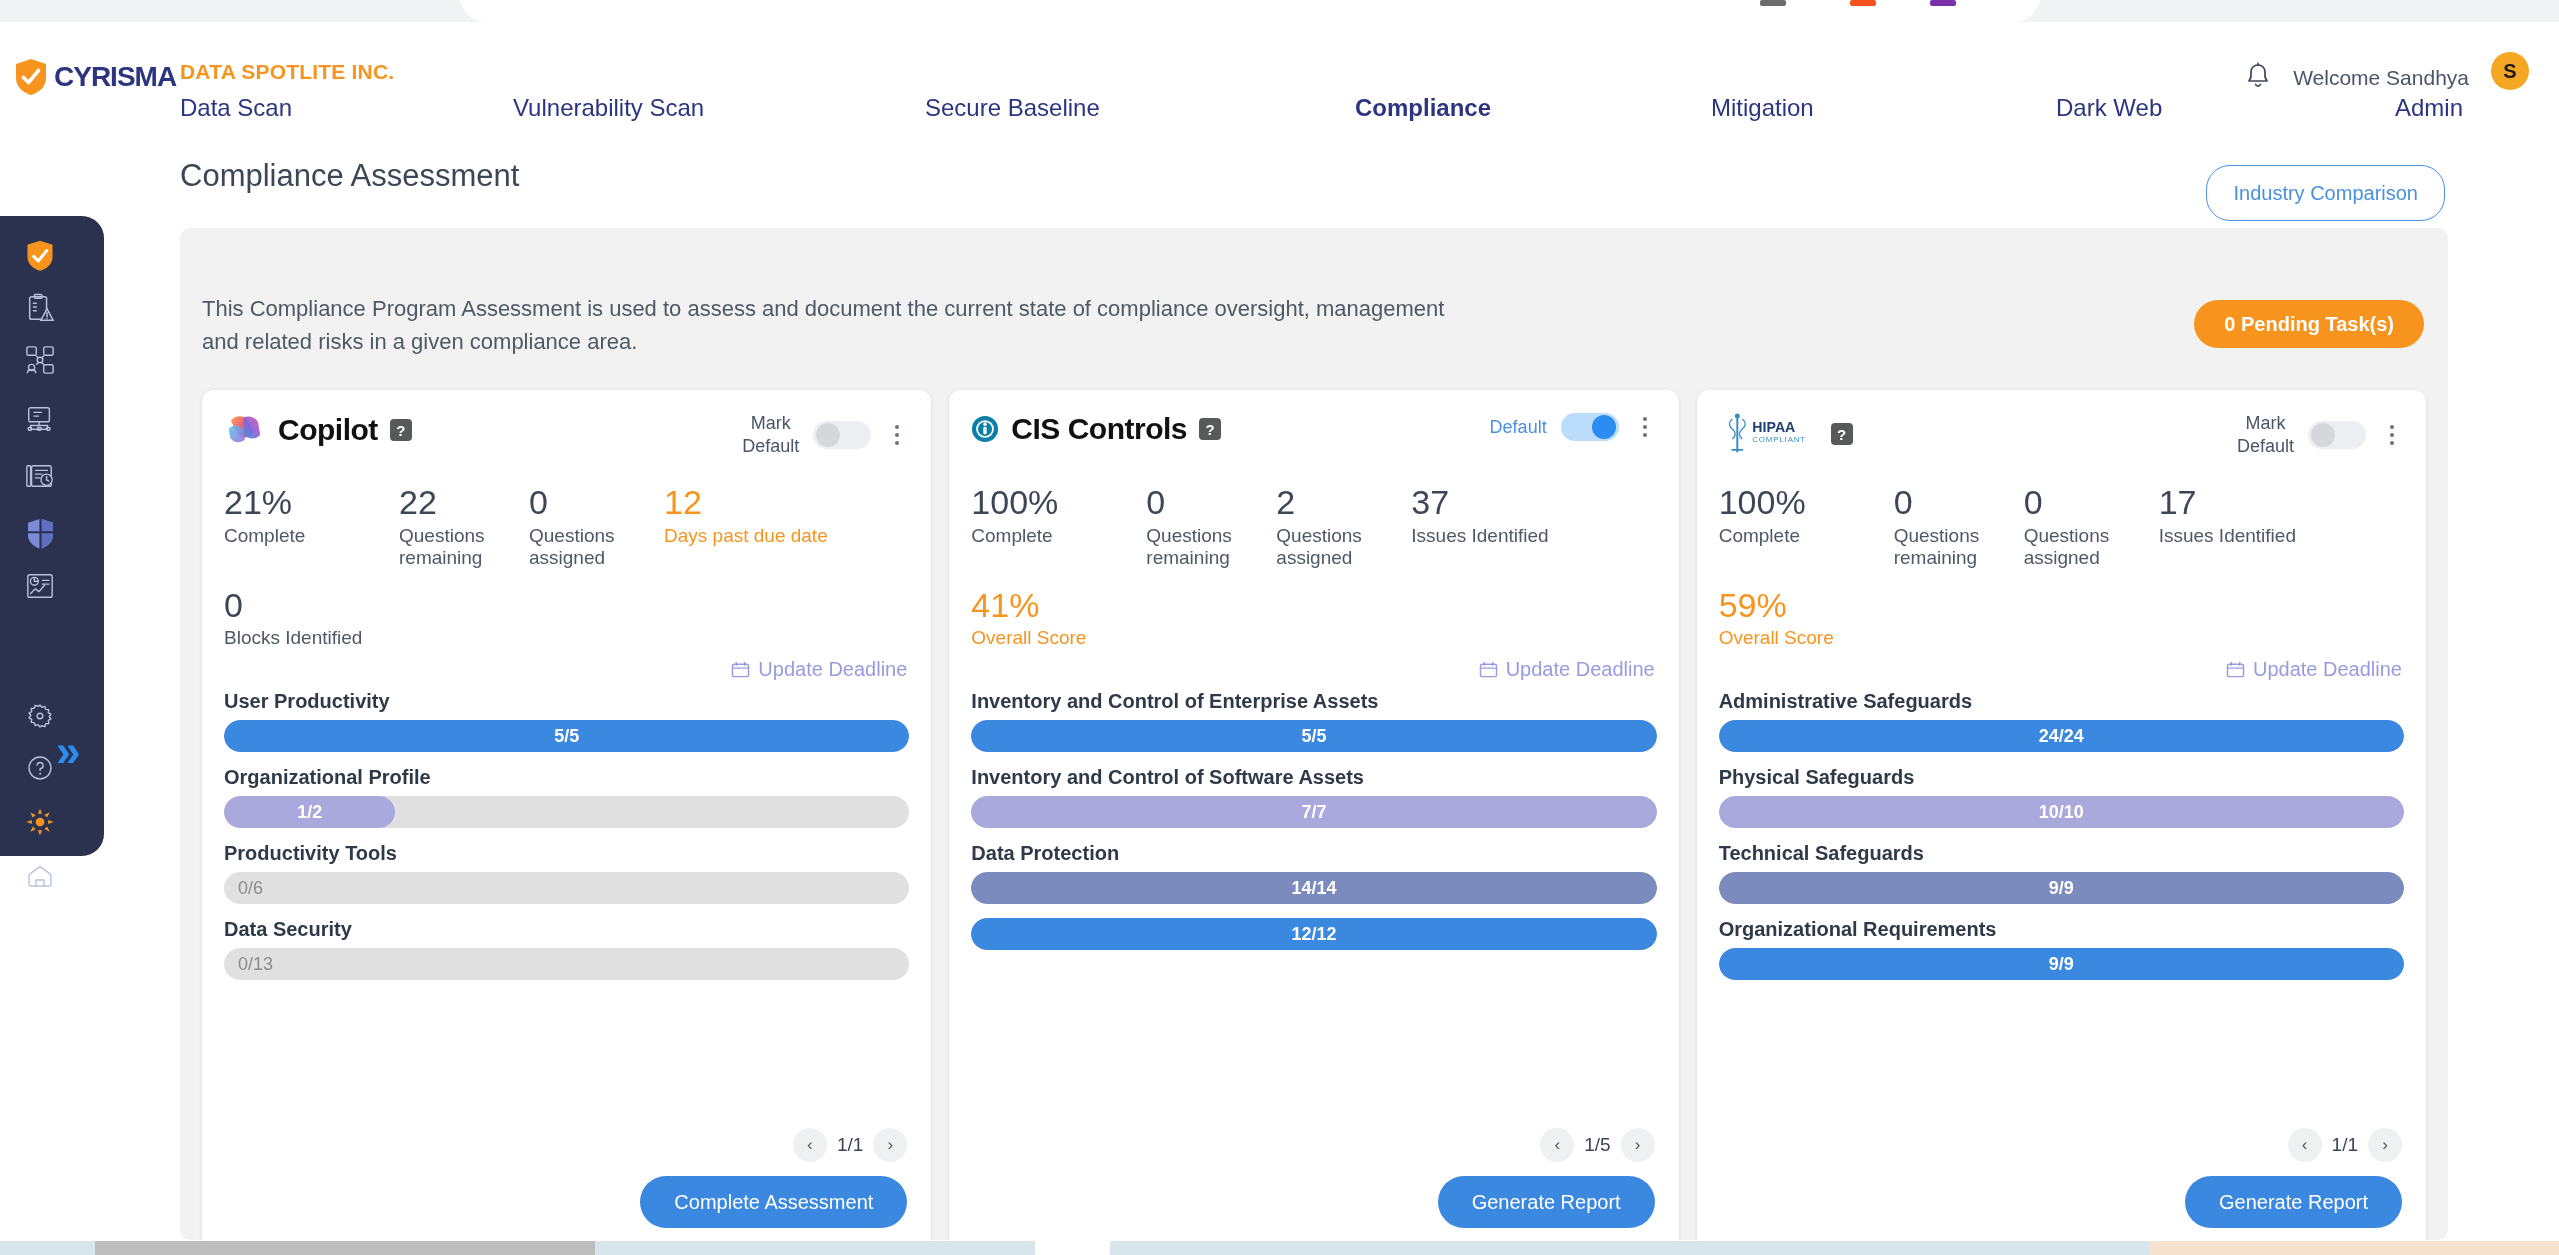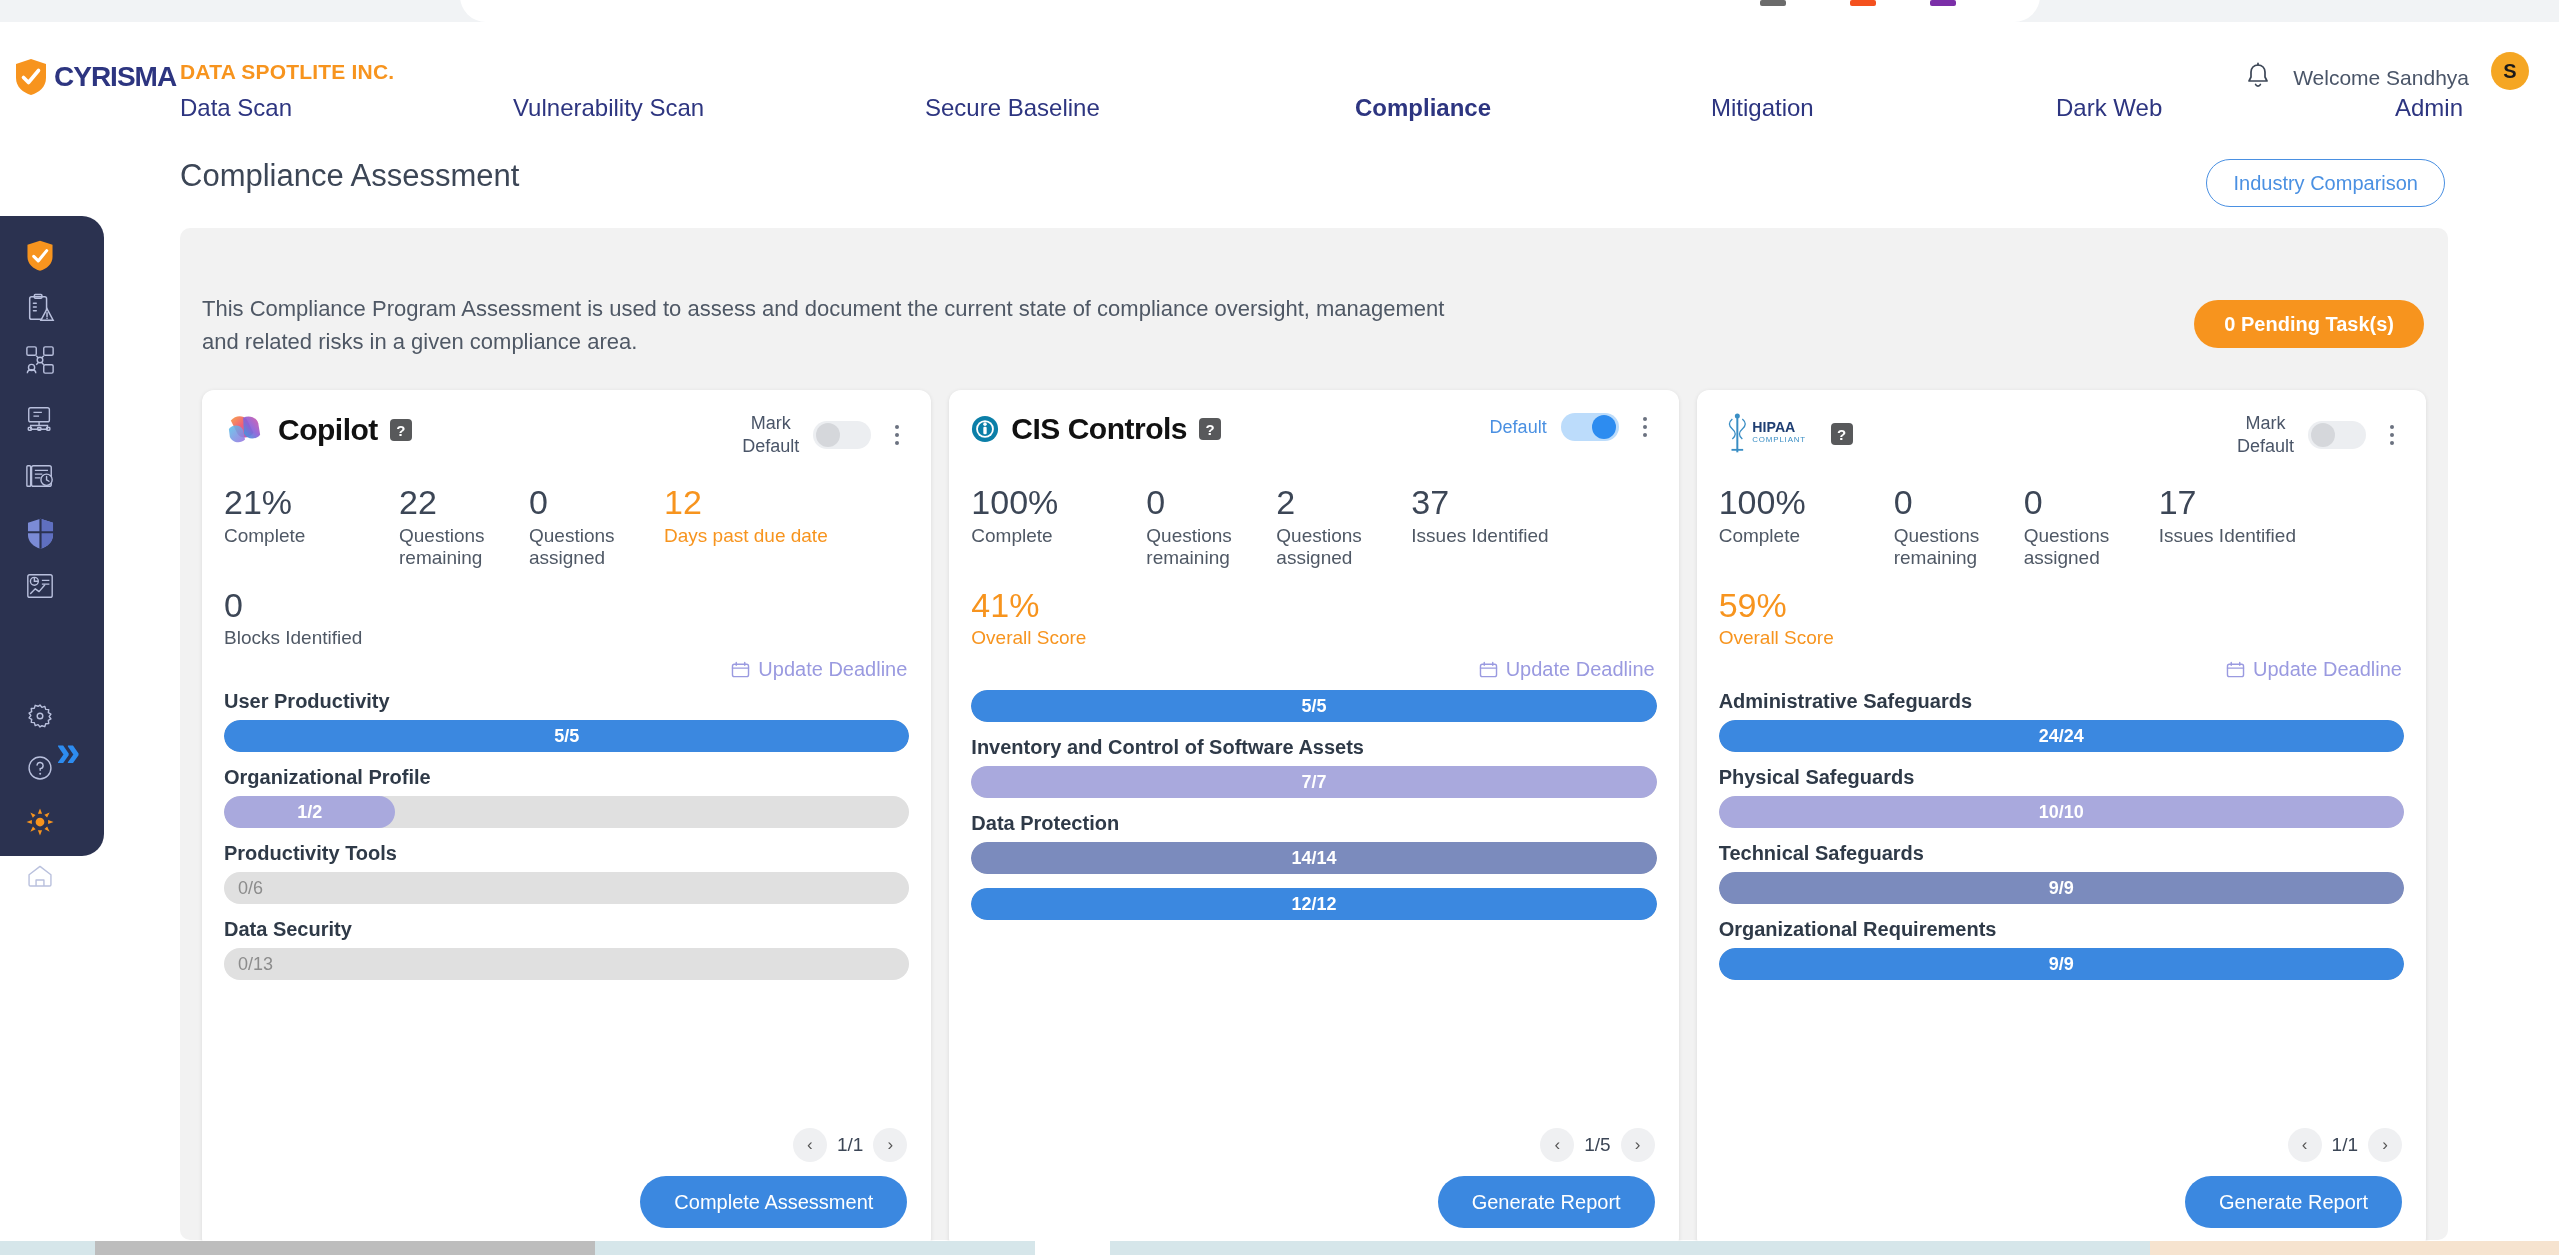--- a/index.html
+++ b/index.html
@@ -36,21 +36,21 @@
   
   #left-rail { position:absolute; left:0; top:216px; width:104px; height:640px;
                background:#2b3250; border-radius:0 22px 22px 0; }
   .rail-icon { position:absolute; left:18px; width:44px; height:44px;
                display:flex; align-items:center; justify-content:center; cursor:pointer; }
   #rail-expand { position:absolute; left:56px; top:513px; font-size:44px; color:#2d8cf0;
                  font-weight:bold; line-height:1; cursor:pointer; }
 
   
   #page-title { position:absolute; left:180px; top:158px; font-size:31px; color:#3c4656; }
-  #industry-comparison-btn { position:absolute; right:114px; top:159px; height:48px; padding:0 26px;
+  #industry-comparison-btn { position:absolute; right:114px; top:165px; height:56px; padding:0 26px;
         border:1.5px solid #4a90e2; border-radius:24px; background:#fff; color:#4a90e2;
         font-size:20px; display:flex; align-items:center; cursor:pointer; }
 
   
   #main-panel { position:absolute; left:180px; top:228px; width:2268px; height:1012px;
                 background:#f2f2f2; border-radius:10px; }
   #desc-text { position:absolute; left:22px; top:64px; width:1250px; font-size:22px;
                line-height:1.5; color:#4f5865; }
   #pending-tasks-btn { position:absolute; right:24px; top:72px; height:48px; padding:0 30px;
         background:#f7941e; color:#fff; font-size:20px; font-weight:bold; border:none;
@@ -458,20 +458,21 @@
         </div>
         <div class="update-deadline">
           <svg viewBox="0 0 20 18" width="19" height="17" fill="none" stroke="#9a9ae0" stroke-width="1.5">
             <rect x="1.5" y="3.5" width="17" height="13" rx="2"></rect>
           <path d="M1.5 7.5h17M5.5 1.5v3M14.5 1.5v3" stroke-linecap="round"></path>
           </svg>
           <span>Update Deadline</span>
         </div>
         <div class="sections">
           <div class="section">
+            <div class="sec-label">Inventory and Control of Enterprise Assets</div>
             <div class="bar">
               <div class="fill" style="width: 100%; background: rgb(59, 136, 224);">
                 <span>5/5</span>
               </div>
             </div>
           </div>
           <div class="section">
             <div class="sec-label">Inventory and Control of Software Assets</div>
             <div class="bar">
               <div class="fill" style="width: 100%; background: rgb(169, 169, 221);">

